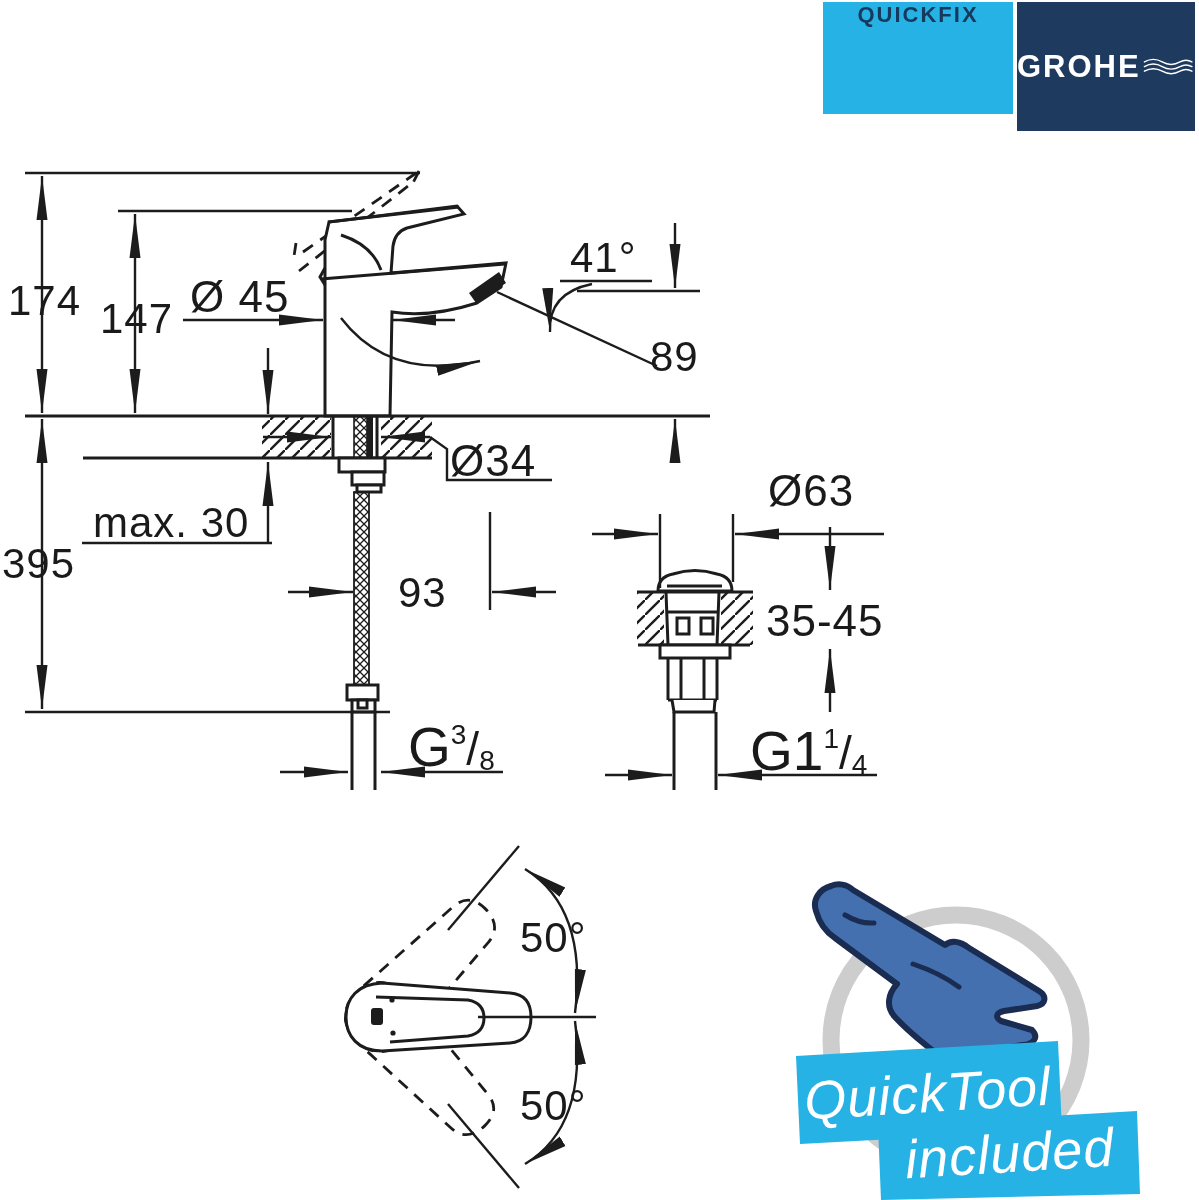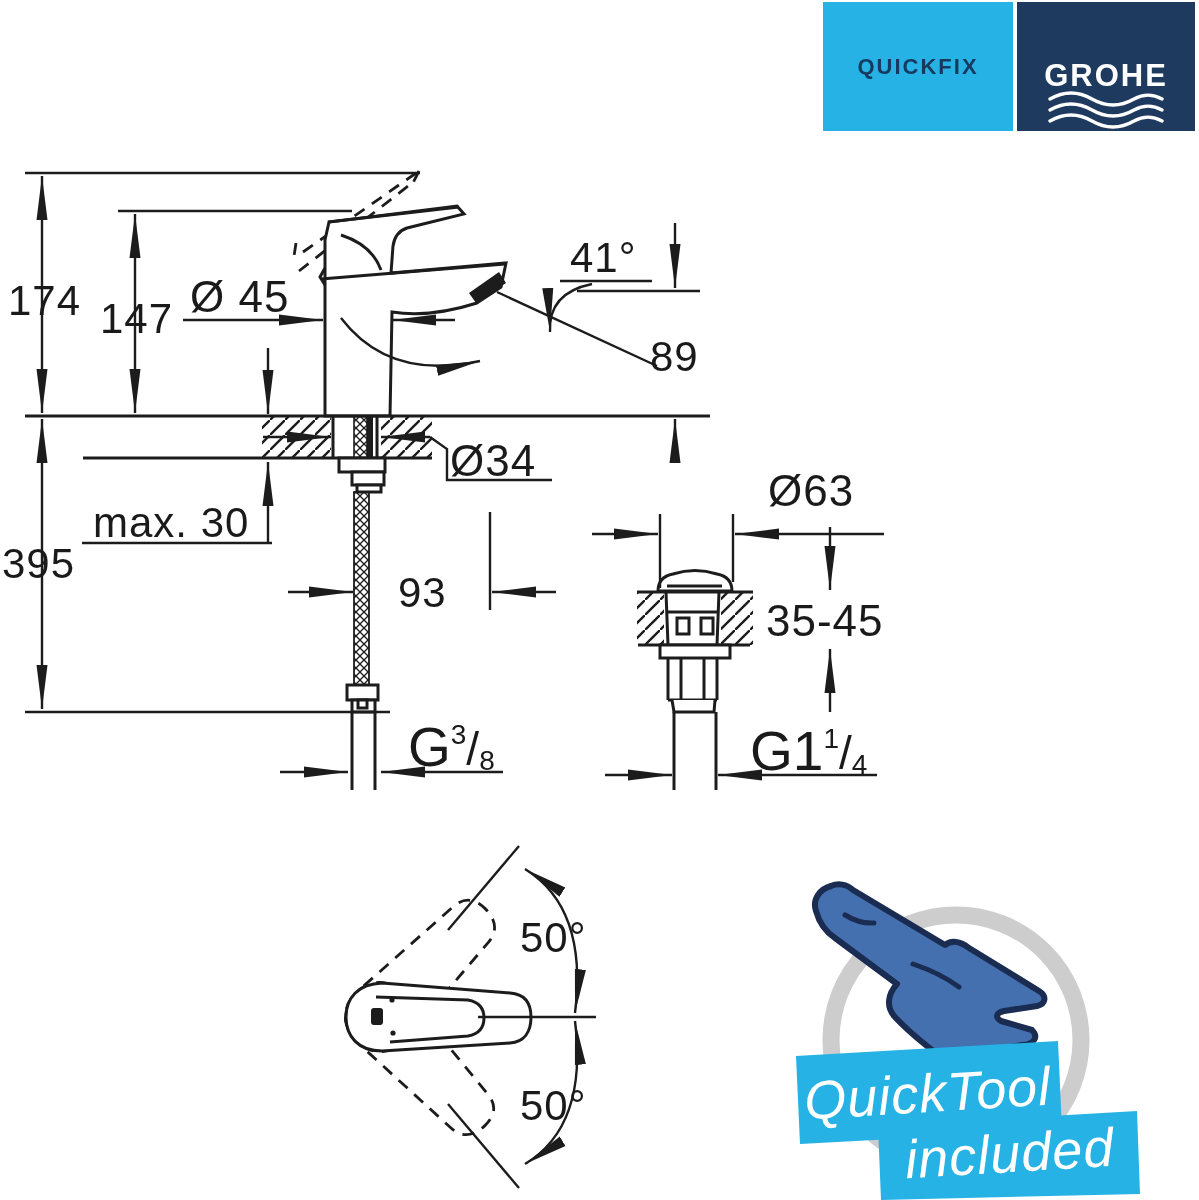--- a/index.html
+++ b/index.html
@@ -1,21 +1,21 @@
 <!DOCTYPE html>
 <html><head>
 <meta charset="utf-8">
 <style>
   html,body{margin:0;padding:0;background:#fff;}
   .stage{position:relative;width:1199px;height:1200px;background:#fff;overflow:hidden;
          font-family:"Liberation Sans", sans-serif;}
   .logo-row{position:absolute;top:2px;left:823px;display:flex;gap:4px;}
-  .quickfix-box{width:190px;height:129px;background:#26b2e5;display:flex;align-items:center;justify-content:center;}
+  .quickfix-box{width:190px;height:112px;background:#26b2e5;display:flex;justify-content:center;}
   .quickfix-box span{color:#17395e;font-weight:bold;font-size:22px;letter-spacing:2px;}
-  .grohe-box{width:178px;height:129px;background:#1e3a5e;display:flex;flex-direction:column;align-items:center;justify-content:flex-end;}
+  .grohe-box{width:178px;height:129px;background:#1e3a5e;display:flex;flex-direction:row;align-items:center;justify-content:flex-start;}
   .grohe-box .grohe-word{color:#fff;font-weight:bold;font-size:31px;letter-spacing:2px;line-height:1;}
   svg text{fill:#1a1a1a;}
   .dim{font-size:42px;letter-spacing:1px;}
   .dimb{font-size:44px;letter-spacing:1px;}
   .thread{font-size:55px;}
   .script{font-size:54px;font-style:italic;fill:#ffffff;letter-spacing:1px;}
   .dl{stroke:#1c1c1c;stroke-width:2.4;fill:none;}
   .ol{stroke:#1c1c1c;stroke-width:3;fill:none;}
   .olw{fill:#ffffff;stroke:#1c1c1c;stroke-width:3;}
   .dash{stroke:#1c1c1c;stroke-width:2.8;fill:none;stroke-dasharray:12 9;}

